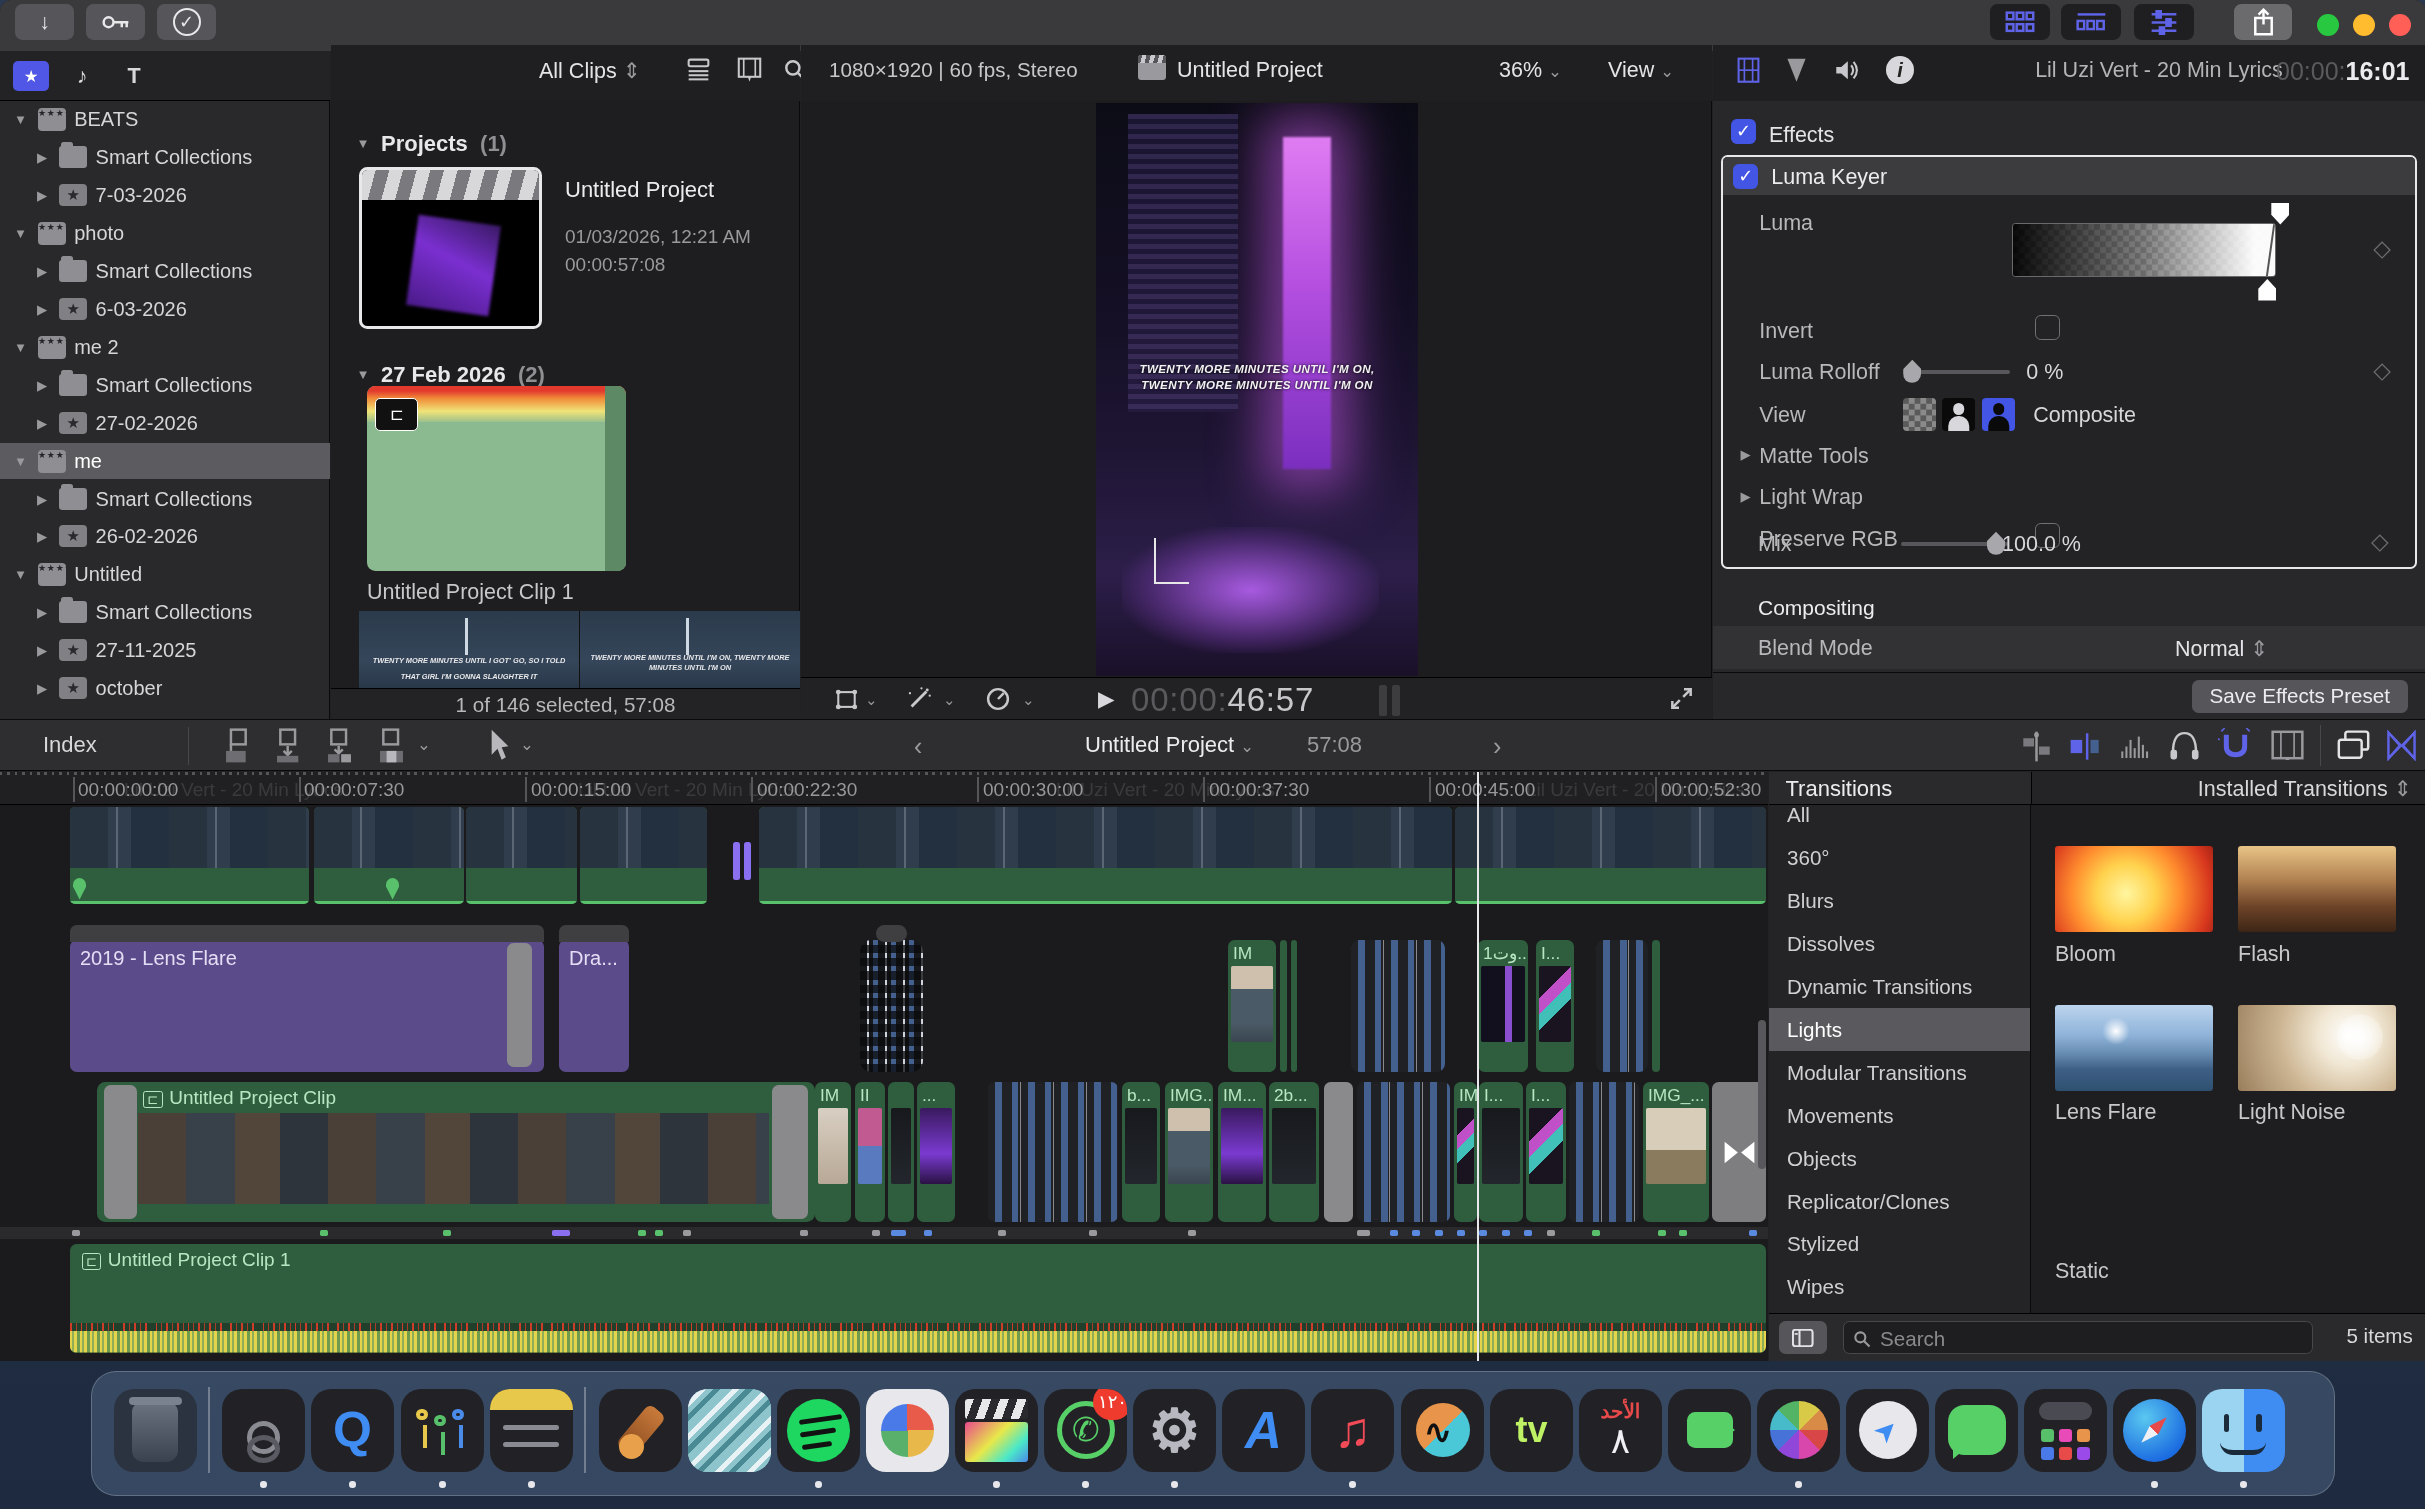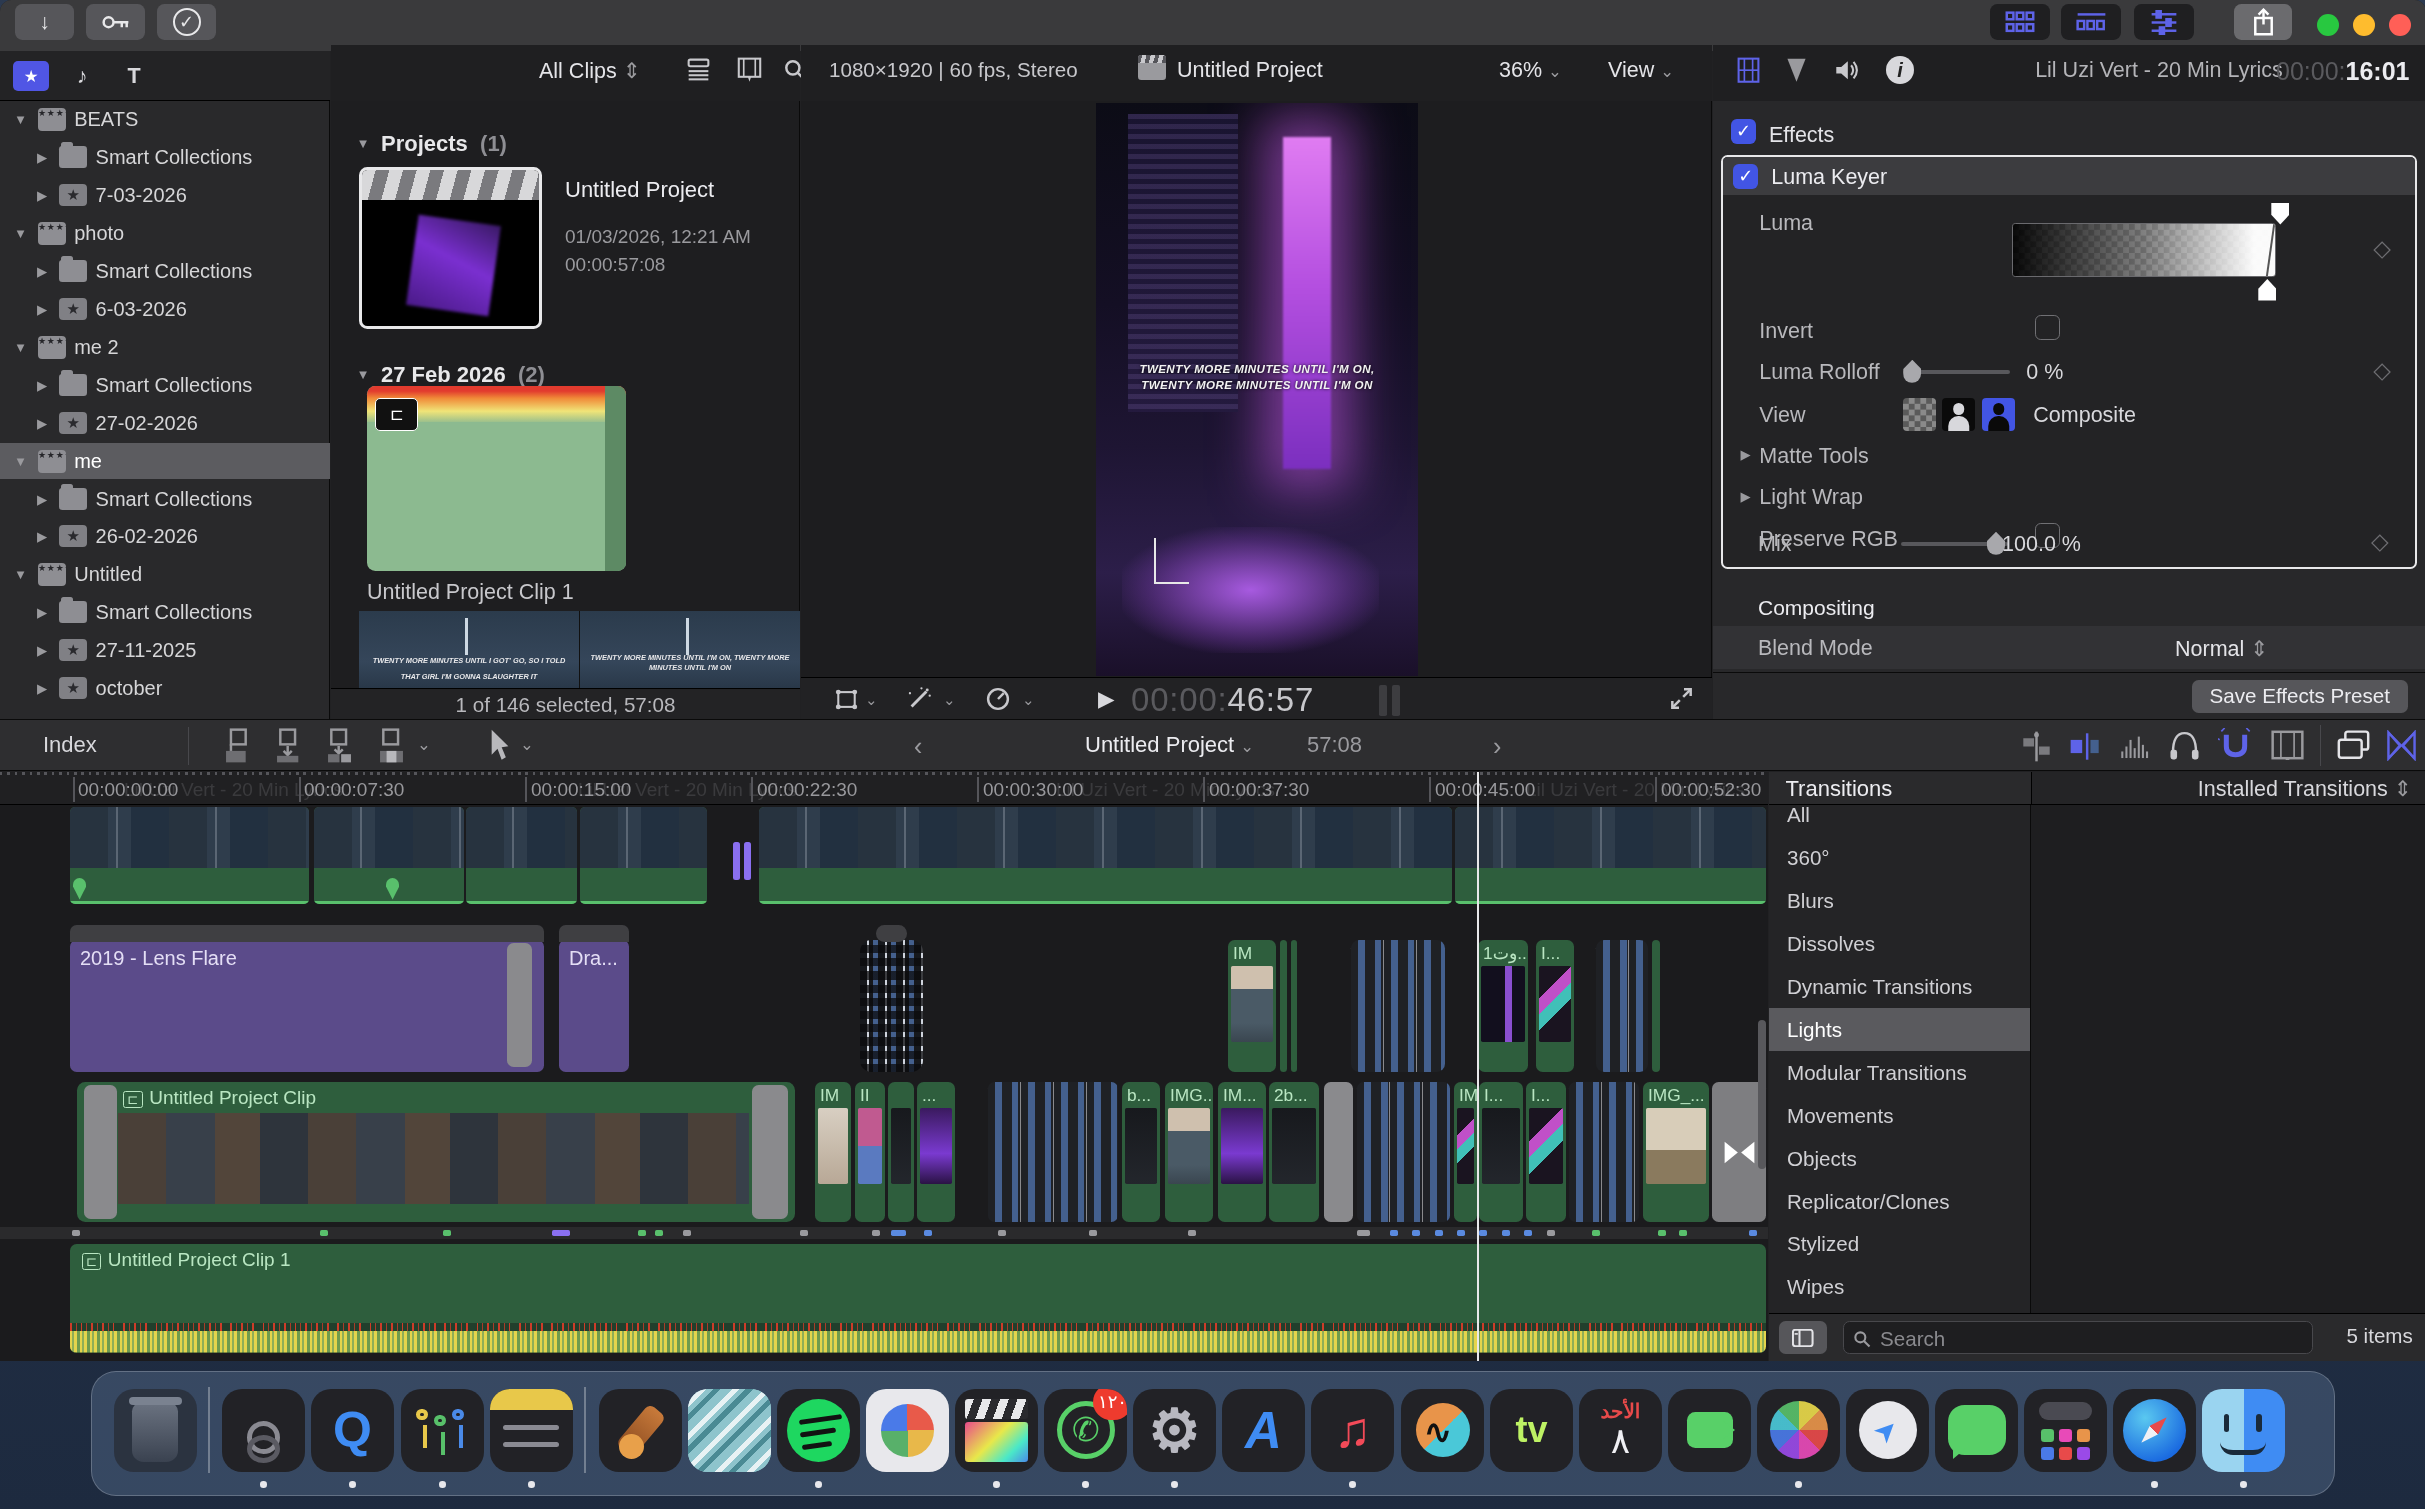--- a/index.html
+++ b/index.html
@@ -678,21 +678,21 @@
             <div class="thumb" style="background: linear-gradient(90deg, rgb(18, 15, 30) 0px, rgb(18, 15, 30) 55%, rgb(138, 79, 208) 55%, rgb(138, 79, 208) 70%, rgb(18, 15, 30) 70%, rgb(18, 15, 30) 100%);"></div>
           </div>
           <div class="row2seg gclip" style="left: 1536px; width: 38px;">
             <div class="lbl">I...</div>
             <div class="thumb" style="background: linear-gradient(135deg, rgb(26, 20, 32) 0px, rgb(26, 20, 32) 30%, rgb(192, 80, 200) 30%, rgb(192, 80, 200) 45%, rgb(64, 192, 184) 45%, rgb(64, 192, 184) 60%, rgb(26, 20, 32) 60%, rgb(26, 20, 32) 100%);"></div>
           </div>
           <div class="row2seg stripes" style="left: 1596px; width: 52px;"></div>
           <div class="row2seg" style="left: 1652px; width: 8.3px; background: rgb(46, 94, 61);"></div>
         </div>
       <div id="tl-row3">
-          <div class="row3seg gclip" style="left: 77px; width: 718px; border-radius: 8.3px;">
+          <div class="row3seg gclip" style="left: 97px; width: 718px; border-radius: 8.3px;">
             <div class="lbl" style="left: 46px; top: 5px; font-size: 19px;"><span style="border: 1.7px solid rgb(185, 230, 194); border-radius: 2.5px; padding: 0px 3.3px; font-size: 13.2px; margin-right: 6.6px;">⊏</span>Untitled Project Clip</div>
             <div class="storyphotos"></div>
             <div class="handlebar" style="left: 6.6px; height: 134px; width: 33px;"></div>
             <div class="handlebar" style="right: 6.6px; height: 134px; width: 36px;"></div>
           </div>
           <div class="row3seg gclip" style="left: 815px; width: 36px;">
             <div class="lbl">IM</div>
             <div class="thumb" style="background: linear-gradient(rgb(216, 207, 194), rgb(184, 168, 150));"></div>
           </div>
           <div class="row3seg gclip" style="left: 855px; width: 30px;">
@@ -823,20 +823,36 @@
           <div class="tcat" style="top: 375px;">
             <span>Replicator/Clones</span>
           </div>
           <div class="tcat" style="top: 417px;">
             <span>Stylized</span>
           </div>
           <div class="tcat" style="top: 460px;">
             <span>Wipes</span>
           </div>
         </div>
+      <div id="tcards" style="position:absolute;left:263px;top:33px;width:394px;height:508px;">
+          <div class="tcard-thumb th-bloom" style="left: 23px; top: 41px;"></div>
+          <div class="tcard-lbl" style="left: 23px; top: 137px;">Bloom</div>
+          <div class="tcard-thumb th-flash" style="left: 206px; top: 41px;"></div>
+          <div class="tcard-lbl" style="left: 206px; top: 137px;">Flash</div>
+          <div class="tcard-thumb th-lensflare" style="left: 23px; top: 200px;">
+            <div style="position: absolute; left: 30%; top: 14%; width: 28px; height: 28px; border-radius: 50%; background: radial-gradient(circle, rgb(255, 255, 255), rgba(255, 255, 255, 0) 70%);"></div>
+          </div>
+          <div class="tcard-lbl" style="left: 23px; top: 295px;">Lens Flare</div>
+          <div class="tcard-thumb th-lightnoise" style="left: 206px; top: 200px;">
+            <div style="position: absolute; right: 8%; top: 10%; width: 46px; height: 46px; border-radius: 50%; background: radial-gradient(circle, rgb(255, 255, 255), rgba(255, 255, 255, 0.2) 75%);"></div>
+          </div>
+          <div class="tcard-lbl" style="left: 206px; top: 295px;">Light Noise</div>
+          <div class="tcard-thumb th-static" style="left: 23px; top: 358px;"></div>
+          <div class="tcard-lbl" style="left: 23px; top: 454px;">Static</div>
+        </div>
       <div style="position:absolute;left:0;top:541px;width:657px;height:48px;background:#2a2a2c;border-top:0.8px solid #000;">
         <div style="position:absolute;left:10px;top:7.4px;width:48px;height:33px;background:#56565a;border-radius:6.6px;display:flex;align-items:center;justify-content:center;">
           <svg width="21.5" height="18" viewBox="0 0 26 22">
             <rect x="1" y="1" width="24" height="20" rx="3" fill="none" stroke="#e4e4e8" stroke-width="2.5"></rect>
             <line x1="9" y1="1" x2="9" y2="21" stroke="#e4e4e8" stroke-width="2.5"></line>
             <line x1="3" y1="6" x2="7" y2="6" stroke="#e4e4e8" stroke-width="2"></line>
           </svg>
         </div>
         <div style="position:absolute;left:74px;top:7.4px;width:470px;height:33px;background:#1e1e20;border:0.8px solid #48484c;border-radius:6.6px;">
           <svg style="position:absolute;left:8.3px;top:6.6px;" width="20" height="20" viewBox="0 0 24 24">

